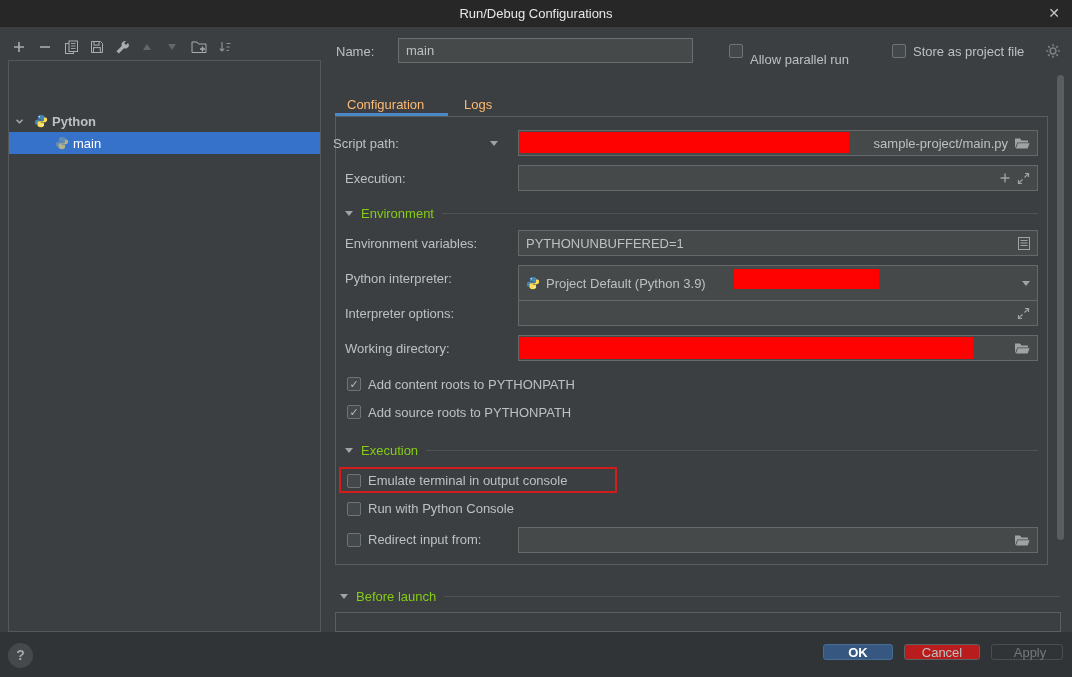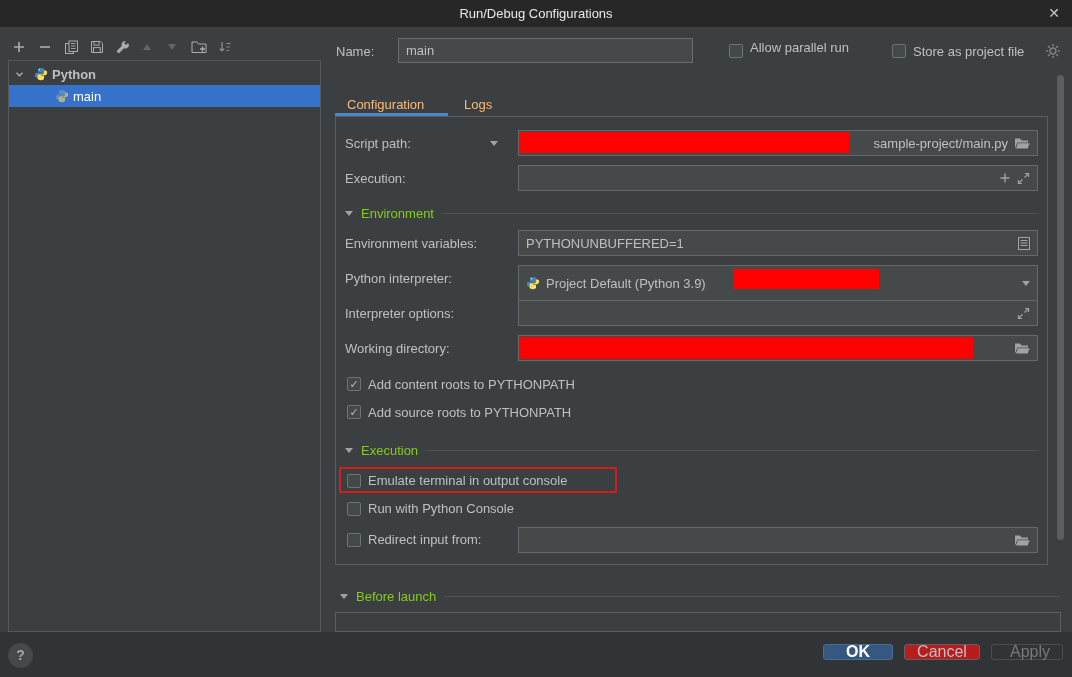--- a/index.html
+++ b/index.html
@@ -19,21 +19,21 @@
                color:#c3c6c8; font-size:14px; text-align:center; line-height:20px; cursor:default; }
 
   
   .tb-icon { position:absolute; top:39px; width:18px; height:16px; display:flex;
              align-items:center; justify-content:center; }
 
   
   .tree-panel { left:8px; top:60px; width:313px; height:572px;
                 border:1px solid #555859; background:#3c3f41; }
   .tree-row { position:absolute; left:0; width:311px; height:22px;
-              display:flex; align-items:center; }
+              display:flex; align-items:center;margin-top:47px; }
   .tree-row.selected { background:#3672c9; }
   .tree-label { margin-left:4px; }
   .tree-label.bold { font-weight:bold; }
   .tree-row.selected .tree-label { color:#ffffff; }
 
   
   .lbl { position:absolute; color:#bdc0c2; white-space:nowrap; }
   .txt-input { position:absolute; background:#45494a; border:1px solid #6b6e6f;
                color:#bdc0c2; font-family:inherit; font-size:13px; padding:0 7px; outline:none; }
 
@@ -65,21 +65,21 @@
                   background:#5a5e61; border-radius:4px; }
 
   .bl-box { left:335px; top:612px; width:726px; height:20px; border:1px solid #5c5f60; }
 
   
   .footer { left:0; top:632px; width:1072px; height:45px; background:#313437; }
   .help-btn { position:absolute; left:8px; top:643px; width:25px; height:25px;
               border-radius:50%; background:#46494b; color:#a3a7a9; font-weight:bold;
               text-align:center; line-height:25px; font-size:14px; }
   .btn { position:absolute; top:644px; height:16px; display:flex; align-items:center;
-         justify-content:center; border-radius:3px; font-size:16px; cursor:default; }
+         justify-content:center; border-radius:3px; font-size:13px; cursor:default; }
   .btn-ok { left:823px; width:70px; background:#365880; border:1px solid #466d94;
             color:#ffffff; font-weight:bold; }
   .btn-cancel { left:904px; width:76px; background:#b91c1c; border:1px solid #5f6264; color:#bdc0c2; }
   .btn-apply { left:991px; width:72px; background:transparent; border:1px solid #4b4e50; color:#75797c;padding-left:6px; }
 
   
   .redact { position:absolute; background:#fe0101; z-index:5; }
   .annotation { position:absolute; border:2px solid #d21d1d; z-index:6; border-radius:1px; }
 </style>
 </head>
@@ -167,38 +167,38 @@
         </svg>
     </span>
     <span class="tree-label">main</span>
   </div>
 </div>
 
 <span class="lbl" style="left:336px;top:44px">Name:</span>
 <input class="txt-input" style="left: 398px; top: 38px; width: 295px; height: 25px;" value="main">
 
 <span class="cb" style="left:729px;top:44px"></span>
-<span class="lbl" style="left:750px;top:40px">Allow parallel run</span>
+<span class="lbl" style="left:750px;top:52px">Allow parallel run</span>
 
 <span class="cb" style="left:892px;top:44px"></span>
 <span class="lbl" style="left:913px;top:44px">Store as project file</span>
 <span class="abs" style="left:1045px;top:43px">
   <svg width="16" height="16" viewBox="0 0 16 16">
       <circle cx="8" cy="8" r="2.9" fill="none" stroke="#7c8083" stroke-width="1.5"></circle>
       <path stroke="#7c8083" stroke-width="1.7" d="M8 1.2v2M8 12.8v2M1.2 8h2M12.8 8h2M3.2 3.2l1.4 1.4M11.4 11.4l1.4 1.4M12.8 3.2l-1.4 1.4M4.6 11.4l-1.4 1.4"></path>
     </svg>
 </span>
 
 <span class="tab" style="left:347px">Configuration</span>
 <span class="tab" style="left:464px">Logs</span>
 <div class="abs tab-underline"></div>
 
 <div class="abs content-panel"></div>
 
-<span class="lbl" style="left:345px;top:136px">Script path:</span>
+<span class="lbl" style="left:333px;top:136px">Script path:</span>
 <span class="abs tri-down" style="left:490px;top:141px"></span>
 <div class="field" style="left:518px;top:130px;width:520px;height:26px">
   <span class="spacer"></span>
   <span>sample-project/main.py</span>
   <span class="field-icon">
     <svg width="16" height="13">
         <path d="M1 11.5V1.5h5L7.5 3.5H14v2H3.4L1 11.5z" fill="#9fa3a5"></path>
         <path d="M3.9 6.2H15.6l-2 5.3H1.9z" fill="#9fa3a5"></path>
       </svg>
   </span>

